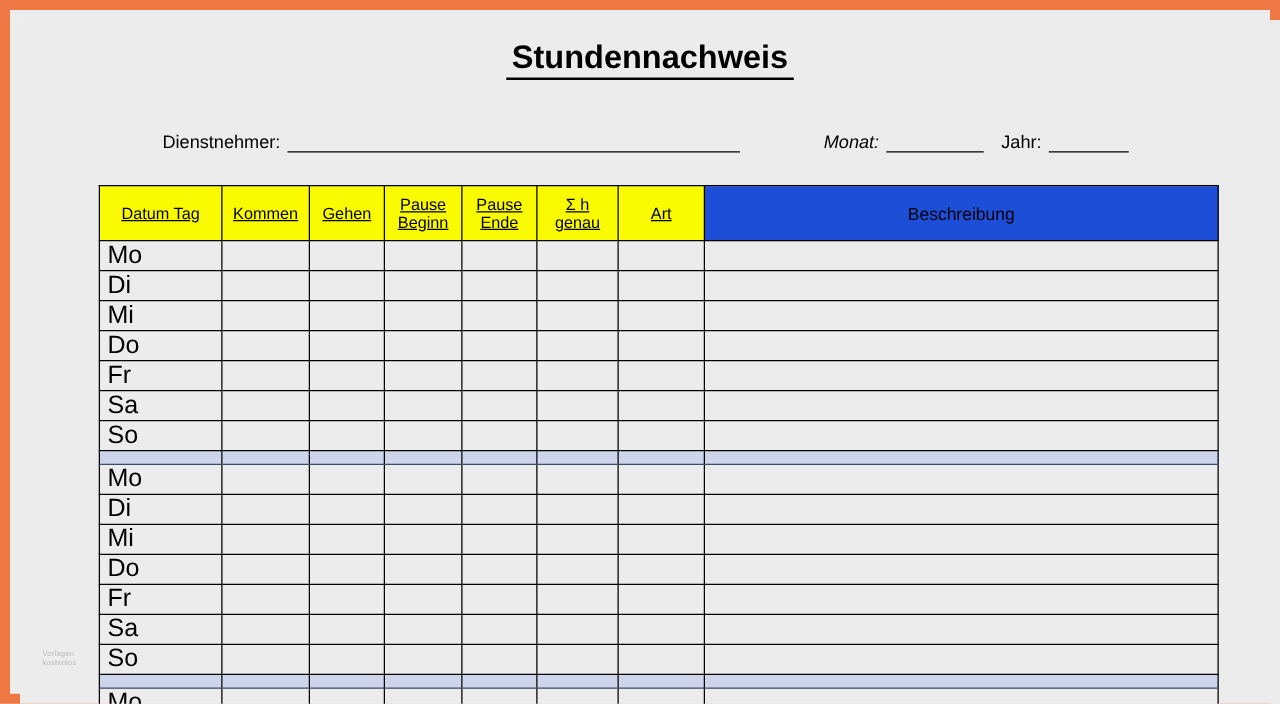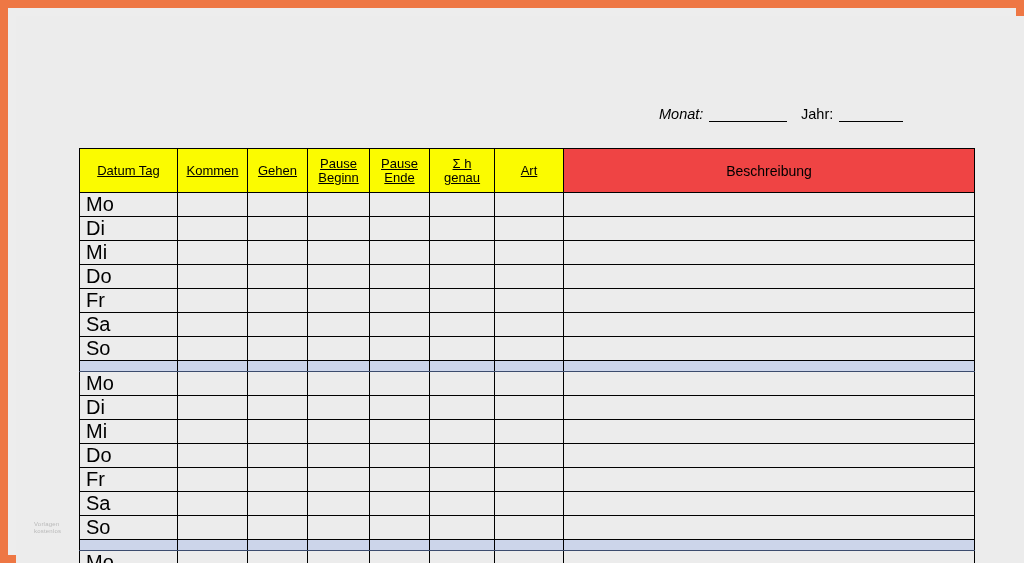--- a/index.html
+++ b/index.html
@@ -99,21 +99,21 @@
   .grid th.hcell {
     background: #fbfb00;
     text-align: center;
     vertical-align: middle;
     font-size: 13px;
     line-height: 14px;
     height: 43px;
     text-decoration: underline;
   }
   .grid th.desc-head {
-    background: #ef4444;
+    background: #1d4ed8;
     text-align: center;
     vertical-align: middle;
     font-size: 14px;
     height: 43px;
   }
   .grid td.day {
     padding-left: 6px;
     font-size: 20px;
     vertical-align: middle;
   }
@@ -134,22 +134,28 @@
     line-height: 7px;
     letter-spacing: 0.2px;
   }
 </style>
 </head>
 <body>
 
 <div class="page-frame">
   <div class="sheet">
 
+    <div class="doc-title">
+      <span class="under">Stundennachweis</span>
+    </div>
 
     <div class="meta-row">
+      <div class="meta-item m-dn">
+        <span class="meta-label">Dienstnehmer:</span><span class="meta-line"></span>
+      </div>
       <div class="meta-item m-monat">
         <span class="meta-label">Monat:</span><span class="meta-line"></span>
       </div>
       <div class="meta-item m-jahr">
         <span class="meta-label">Jahr:</span><span class="meta-line"></span>
       </div>
     </div>
 
     <table class="grid">
       <colgroup>

